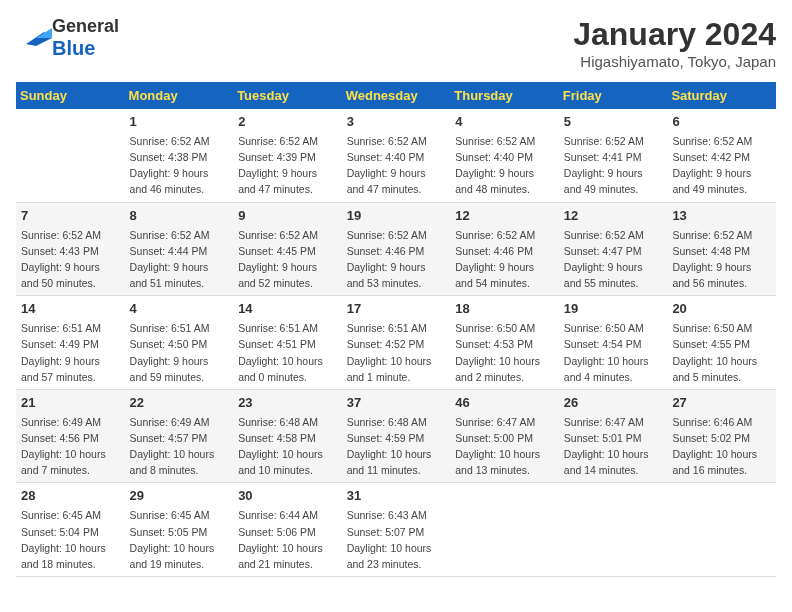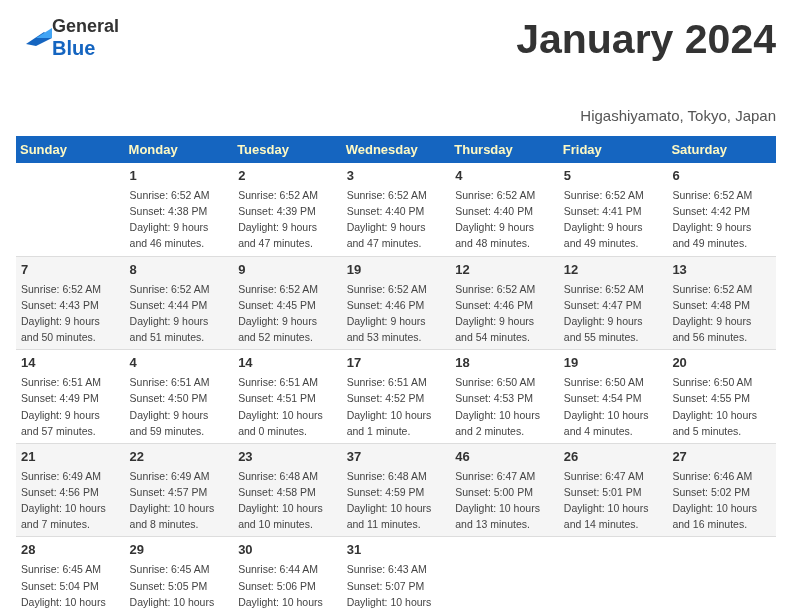--- a/index.html
+++ b/index.html
@@ -21,37 +21,36 @@
       align-items: center;
     }
     .logo-bird {
       width: 36px;
       height: 28px;
     }
     .title-block {
       text-align: right;
     }
     .month-title {
-      font-size: 41px;
+      font-size: 32px;
       font-weight: bold;
       color: #333;
     }
     .location {
       font-size: 15px;
       color: #555;
-      margin-top: 44px;
     }
     table {
       width: 100%;
       border-collapse: collapse;
       font-size: 11.5px;
     }
     thead tr th {
       background: #1565c0;
-      color: #fef9c3;
+      color: #fde047;
       padding: 6px 4px;
       text-align: left;
       font-weight: bold;
       font-size: 13px;
     }
     tbody tr {
       border-bottom: 1px solid #ddd;
     }
     tbody tr:nth-child(odd) {
       background: #fff;

